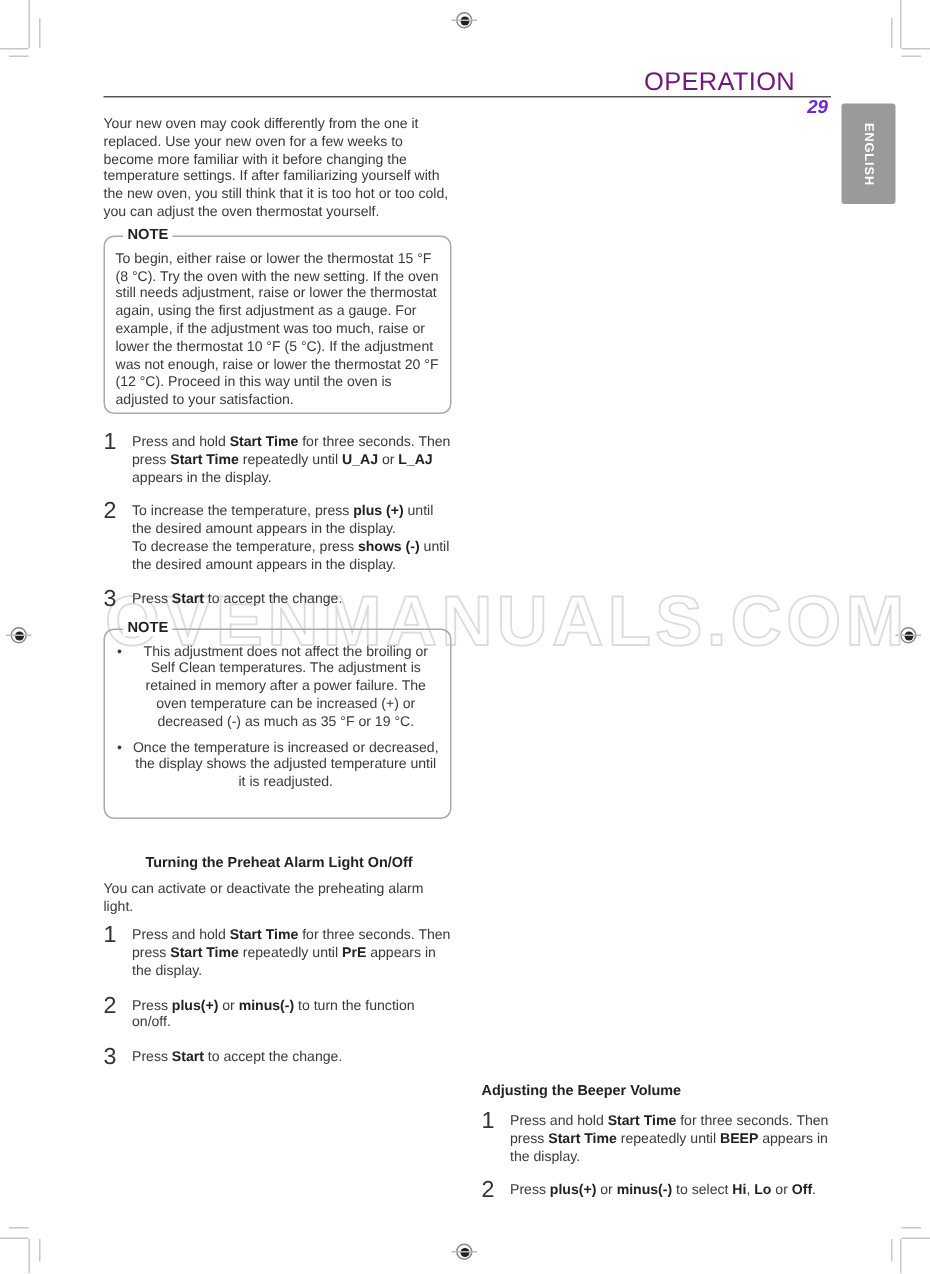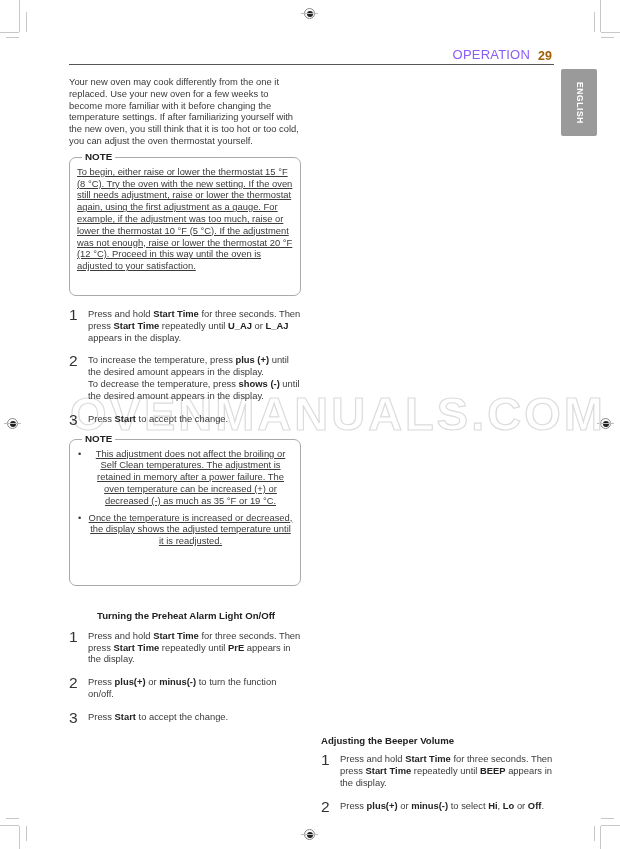--- a/index.html
+++ b/index.html
@@ -5,35 +5,35 @@
     * { margin: 0; padding: 0; box-sizing: border-box; }
     html, body { width: 620px; height: 849px; background: #ffffff; overflow: hidden; }
     body { position: relative; font-family: "Liberation Sans", sans-serif; color: #3a3a3a; font-size: 9.4px; line-height: 11.8px; }
 
     .crop { position: absolute; background: #c8c8c8; }
     .reg { position: absolute; width: 11px; height: 11px; border-radius: 50%; border: 1px solid #888; display:flex; align-items:center; justify-content:center; }
     .reg::after { content: ""; width: 6px; height: 6px; border-radius: 50%; background: #222; }
     .reg::before { content: ""; position: absolute; width: 17px; height: 1px; background: #bbb; }
 
     .header { position: absolute; left: 69px; top: 48px; width: 485px; height: 17px; border-bottom: 1px solid #555; }
-    .header-section { position: absolute; right: 24px; top: 1px; font-size: 13px; color: #8b5cf6; letter-spacing: 0.2px; padding-left: 20px; }
-    .header-page { position: absolute; right: 2px; top: 3px; font-size: 12.5px; font-weight: bold; color: #a16207; }
+    .header-section { position: absolute; right: 24px; top: 1px; font-size: 17px; color: #701a75; letter-spacing: 0.2px; padding-left: 20px; }
+    .header-page { position: absolute; right: 2px; top: 18px; font-size: 12.5px; font-weight: bold; color: #6d28d9; font-style: italic; }
 
     .lang-tab { position: absolute; left: 561px; top: 69px; width: 36px; height: 67px; background: #9a9a9a; border-radius: 2px; }
     .lang-tab span { position: absolute; left: 50%; top: 50%; transform: translate(-50%, -50%) rotate(90deg); color: #fff; font-weight: bold; font-size: 8.5px; letter-spacing: 0.6px; white-space: nowrap; }
 
     .col { position: absolute; }
     .col-left { left: 69px; top: 76px; width: 232px; }
     .col-right { left: 321px; top: 76px; width: 232px; }
 
     h3.sub { font-size: 9.6px; font-weight: bold; color: #222; margin-bottom: 4px; }
     p.body { margin-bottom: 5px; color: #3a3a3a; }
     b { color: #222; }
 
-    .note { position: relative; border: 1px solid #aaa; border-radius: 7px; padding: 8px 6px 23px 7px; margin: 10px 0 11px 0; text-decoration: underline; }
+    .note { position: relative; border: 1px solid #aaa; border-radius: 7px; padding: 8px 6px 3px 7px; margin: 10px 0 11px 0; }
     .note-label { position: absolute; top: -7px; left: 12px; background: #fff; padding: 0 3px; font-weight: bold; font-size: 9.8px; color: #222; }
     .note p { margin: 0; }
     .note ul { list-style: none; text-align: center; }
     .note li { position: relative; padding-left: 10px; margin-bottom: 5px; }
     .note li:last-child { margin-bottom: 15px; }
     .note li::before { content: "•"; position: absolute; left: 1px; top: 0; }
 
     .steps { margin: 4px 0 0 0; }
     .step { display: flex; margin-bottom: 10px; }
     .step-num { width: 19px; flex: none; font-size: 15.5px; line-height: 15px; color: #333; font-weight: normal; }
@@ -103,20 +103,21 @@
 
   <div class="note" style="margin-top:12px;">
     <span class="note-label">NOTE</span>
     <ul>
       <li>This adjustment does not affect the broiling or Self Clean temperatures. The adjustment is retained in memory after a power failure. The oven temperature can be increased (+) or decreased (-) as much as 35 °F or 19 °C.</li>
       <li>Once the temperature is increased or decreased, the display shows the adjusted temperature until it is readjusted.</li>
     </ul>
   </div>
 
   <h3 class="sub" style="margin-top:24px;margin-left:28px;">Turning the Preheat Alarm Light On/Off</h3>
+  <p class="body">You can activate or deactivate the preheating alarm light.</p>
 
   <div class="steps" style="margin-top:7px;">
     <div class="step">
       <span class="step-num">1</span>
       <span class="step-text"><span>Press and hold </span><b>Start Time</b><span> for three seconds. Then press </span><b>Start Time</b><span> repeatedly until </span><b>PrE</b><span> appears in the display.</span></span>
     </div>
     <div class="step">
       <span class="step-num">2</span>
       <span class="step-text"><span>Press </span><b>plus(+)</b><span> or </span><b>minus(-)</b><span> to turn the function on/off.</span></span>
     </div>

